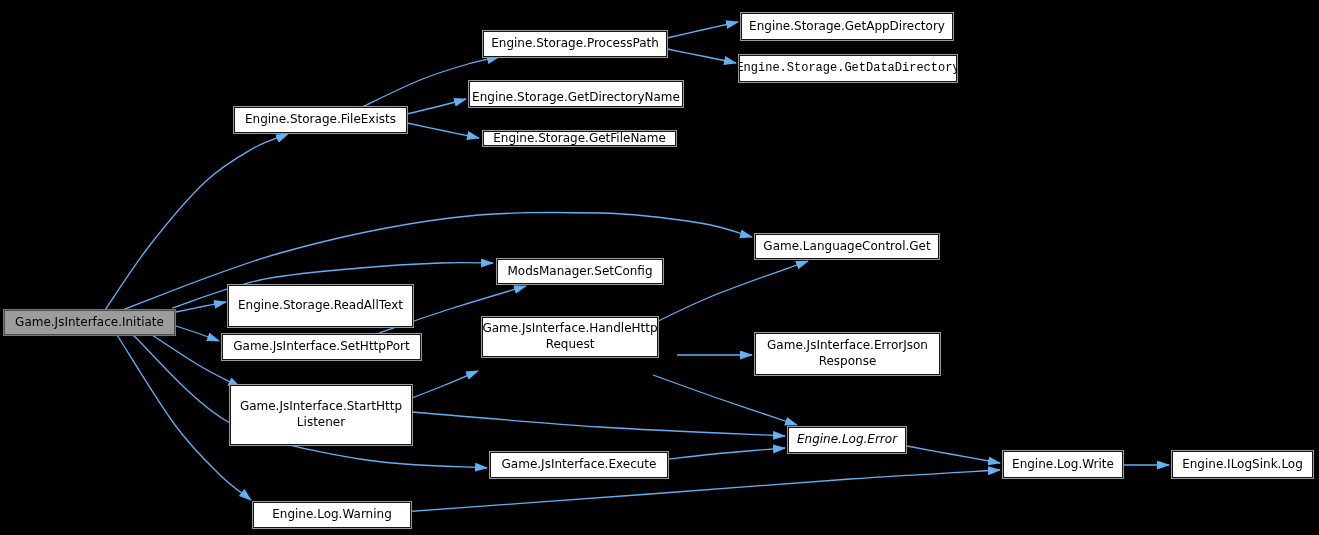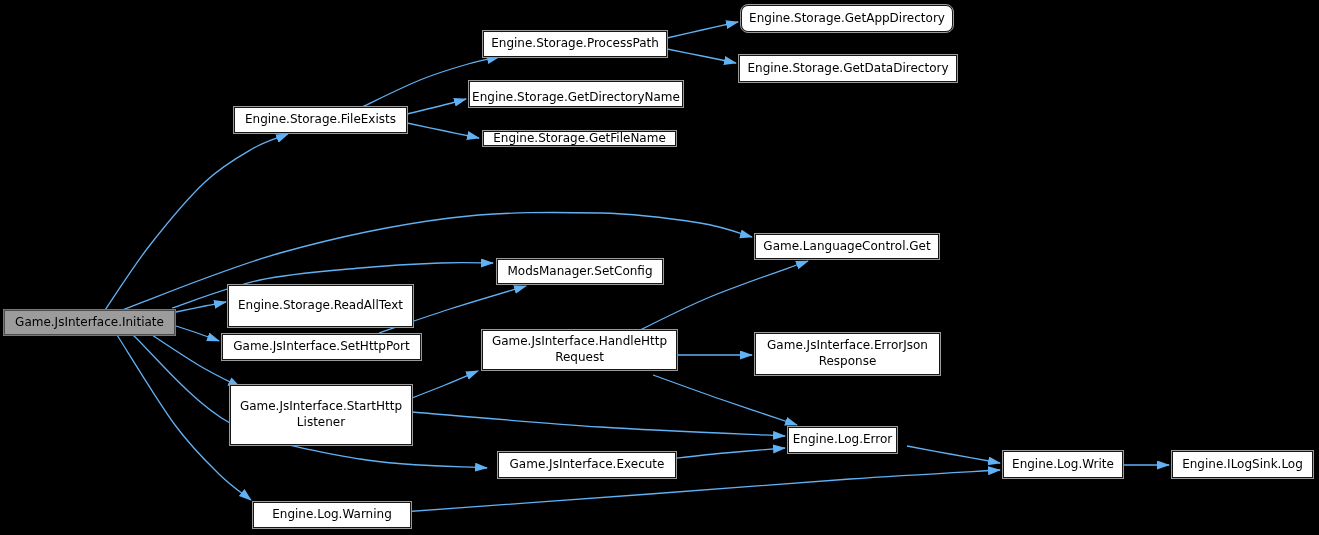--- a/index.html
+++ b/index.html
@@ -52,60 +52,60 @@
   <div id="nodes">
       <div class="node hl" style="left: 4px; top: 310px; width: 171px; height: 25px;">
         <span>Game.JsInterface.Initiate</span>
       </div>
       <div class="node" style="left: 234px; top: 107px; width: 173px; height: 26px;">
         <span>Engine.Storage.FileExists</span>
       </div>
       <div class="node" style="left: 483px; top: 31px; width: 184px; height: 26px;">
         <span>Engine.Storage.ProcessPath</span>
       </div>
-      <div class="node" style="left: 741px; top: 5px; width: 212px; height: 27px; border-radius: 7px;">
+      <div class="node" style="left: 741px; top: 13px; width: 212px; height: 27px;">
         <span>Engine.Storage.GetAppDirectory</span>
       </div>
-      <div class="node" style="left: 739px; top: 55px; width: 218px; height: 27px;">
+      <div class="node" style="left: 739px; top: 55px; width: 218px; height: 27px; font-family: Liberation Mono, monospace;">
         <span>Engine.Storage.GetDataDirectory</span>
       </div>
       <div class="node" style="left: 469px; top: 81px; width: 214px; height: 26px; justify-content: flex-end;">
         <span>Engine.Storage.GetDirectoryName</span>
       </div>
       <div class="node" style="left: 483px; top: 131px; width: 193px; height: 15px;">
         <span>Engine.Storage.GetFileName</span>
       </div>
       <div class="node" style="left: 755px; top: 234px; width: 184px; height: 25px;">
         <span>Game.LanguageControl.Get</span>
       </div>
       <div class="node" style="left: 497px; top: 259px; width: 166px; height: 25px;">
         <span>ModsManager.SetConfig</span>
       </div>
       <div class="node" style="left: 228px; top: 285px; width: 185px; height: 42px;">
         <span>Engine.Storage.ReadAllText</span>
       </div>
       <div class="node" style="left: 222px; top: 334px; width: 199px; height: 26px;">
         <span>Game.JsInterface.SetHttpPort</span>
       </div>
-      <div class="node" style="left: 482px; top: 330px; width: 195px; height: 40px;">
+      <div class="node" style="left: 482px; top: 317px; width: 176px; height: 40px;">
         <span>Game.JsInterface.HandleHttp</span>
         <span>Request</span>
       </div>
       <div class="node" style="left: 755px; top: 333px; width: 185px; height: 42px;">
         <span>Game.JsInterface.ErrorJson</span>
         <span>Response</span>
       </div>
       <div class="node" style="left: 230px; top: 385px; width: 182px; height: 60px;">
         <span>Game.JsInterface.StartHttp</span>
         <span>Listener</span>
       </div>
-      <div class="node" style="left: 788px; top: 427px; width: 109px; height: 26px;">
+      <div class="node" style="left: 788px; top: 427px; width: 118px; height: 26px; font-style: italic;">
         <span>Engine.Log.Error</span>
       </div>
-      <div class="node" style="left: 490px; top: 452px; width: 178px; height: 26px; margin-left: 8px;">
+      <div class="node" style="left: 490px; top: 452px; width: 178px; height: 26px;">
         <span>Game.JsInterface.Execute</span>
       </div>
       <div class="node" style="left: 1003px; top: 451px; width: 120px; height: 27px;">
         <span>Engine.Log.Write</span>
       </div>
       <div class="node" style="left: 1172px; top: 451px; width: 141px; height: 27px; text-align: right;">
         <span>Engine.ILogSink.Log</span>
       </div>
       <div class="node" style="left: 253px; top: 502px; width: 158px; height: 26px;">
         <span>Engine.Log.Warning</span>

